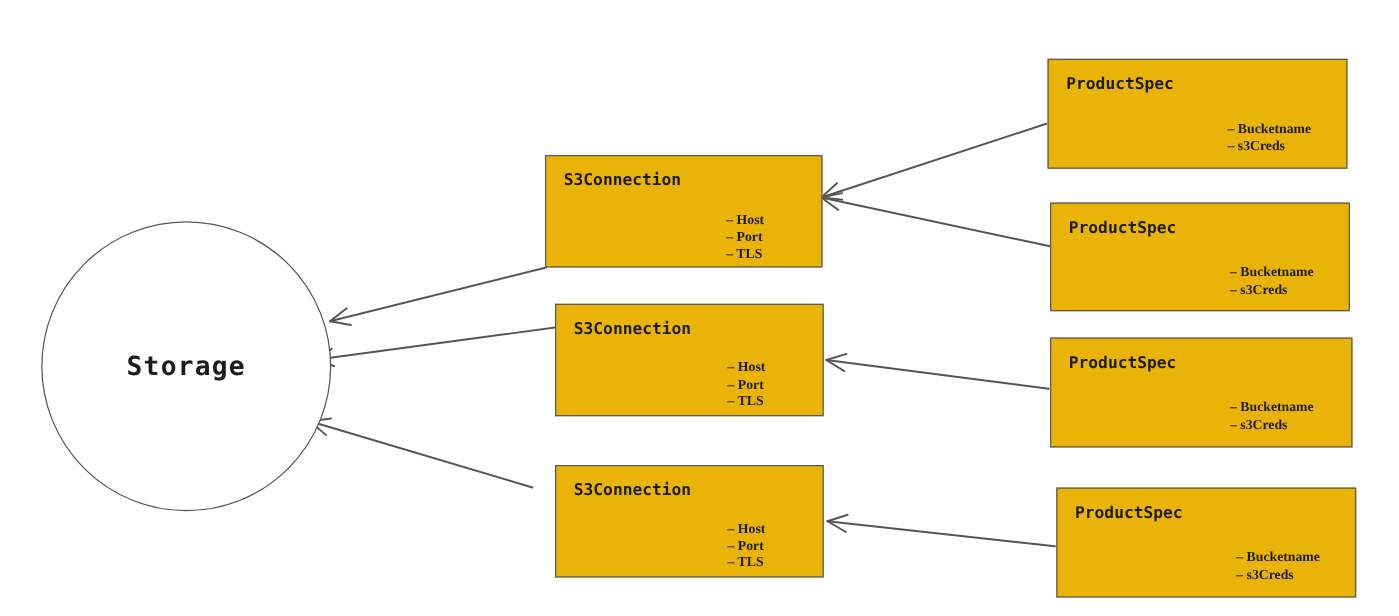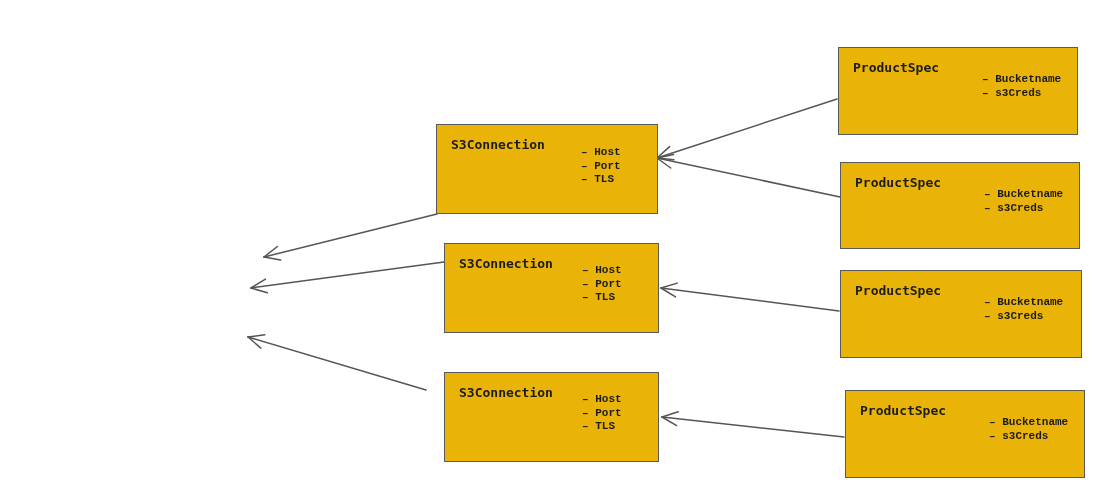--- a/index.html
+++ b/index.html
@@ -35,26 +35,27 @@
     top: 12px;
     font-family: "DejaVu Sans Mono", monospace;
     font-size: 13px;
     font-weight: 700;
     color: #1c1c1c;
     letter-spacing: 0px;
     white-space: nowrap;
   }
   .node-attrs {
     position: absolute;
-    font-family: Liberation Mono, monospace;
+    font-family: Liberation Serif, serif;
     font-size: 11px;
     font-weight: 700;
     color: #1c1c1c;
     line-height: 13.5px;
     white-space: nowrap;
+    margin-top: 24px;
   }
   .attr-row { white-space: nowrap; }
   .circle-node {
     position: absolute;
     box-sizing: border-box;
     border: 1.5px solid #555555;
     border-radius: 50%;
     background: #ffffff;
     display: flex;
     align-items: center;
@@ -102,20 +103,23 @@
         <line x1="839" y1="311" x2="661" y2="288" stroke="#555555" stroke-width="1.5" stroke-linecap="round"></line>
         <line x1="661" y1="288" x2="677.2828430129204" y2="283.11440654407363" stroke="#555555" stroke-width="1.5" stroke-linecap="round"></line>
         <line x1="661" y1="288" x2="675.5062159640645" y2="296.86395500913227" stroke="#555555" stroke-width="1.5" stroke-linecap="round"></line>
       </g>
       <g>
         <line x1="844" y1="437" x2="662" y2="417" stroke="#555555" stroke-width="1.5" stroke-linecap="round"></line>
         <line x1="662" y1="417" x2="678.1868208719501" y2="411.80511500999285" stroke="#555555" stroke-width="1.5" stroke-linecap="round"></line>
         <line x1="662" y1="417" x2="676.6724365674276" y2="425.58601218114757" stroke="#555555" stroke-width="1.5" stroke-linecap="round"></line>
       </g>
     </svg>
+<div class="circle-node" style="left: 33px; top: 177px; width: 232px; height: 232px;">
+      <div class="circle-label">Storage</div>
+    </div>
     <div class="node-box" style="left: 436px; top: 124px; width: 222px; height: 90px;">
       <div class="node-title">S3Connection</div>
       <div class="node-attrs" style="left: 144px; top: 21px;">
         <div class="attr-row">– Host</div>
         <div class="attr-row">– Port</div>
         <div class="attr-row">– TLS</div>
       </div>
     </div>
     <div class="node-box" style="left: 444px; top: 243px; width: 215px; height: 90px;">
       <div class="node-title">S3Connection</div>

